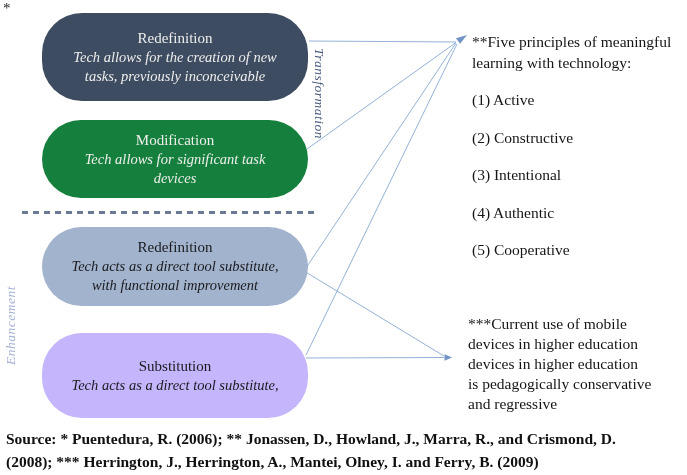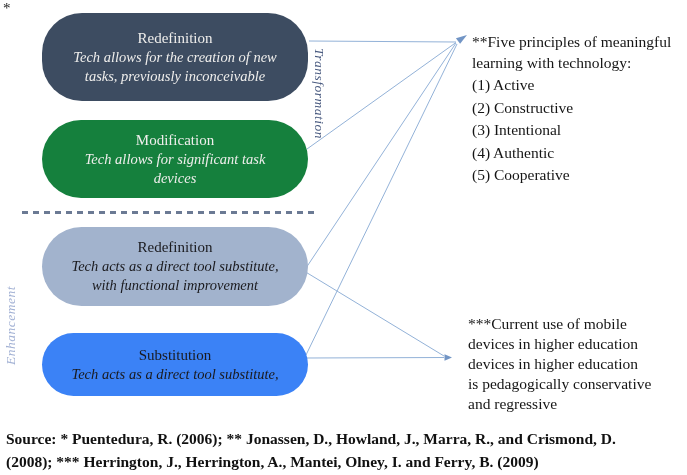--- a/index.html
+++ b/index.html
@@ -26,42 +26,42 @@
     position:absolute;left:42px;width:266px;
     border-radius:40px;
     display:flex;flex-direction:column;justify-content:center;align-items:center;
     text-align:center;z-index:2;
   }
   .box-title{font-size:15px;line-height:19px;}
   .box-desc{font-style:italic;font-size:14.5px;line-height:19px;}
   .box-redefinition{top:13px;height:88px;background:#3d4c61;color:#efeeec;}
   .box-modification{top:120px;height:78px;background:#15803d;color:#efeeec;}
   .box-augmentation{top:227px;height:79px;background:#a2b3cd;color:#1a1a1e;}
-  .box-substitution{top:333px;height:63px;background:#3b82f6;color:#1a1a1e;}
+  .box-substitution{top:333px;height:85px;background:#c4b5fd;color:#1a1a1e;}
   
   .divider{
     position:absolute;left:22px;top:211px;width:292px;height:3px;z-index:2;
     background:repeating-linear-gradient(90deg,#6b7a94 0 6px,transparent 6px 11px);
   }
   
   .v-label{
     position:absolute;z-index:2;
     font-style:italic;font-size:13.5px;letter-spacing:0.5px;
     writing-mode:vertical-rl;text-orientation:mixed;
     display:flex;align-items:center;justify-content:center;
   }
   .v-transformation{left:311px;top:35px;height:118px;color:#4a5b80;}
   .v-enhancement{left:3px;top:267px;height:118px;color:#a2b1d4;transform:rotate(180deg);}
   
   .anno{
     position:absolute;z-index:3;color:#151515;font-size:15.5px;
   }
   .anno-principles{left:472px;top:31px;width:208px;}
   .anno-principles .h-line{line-height:21px;}
-  .anno-principles .item{line-height:21.5px;margin-top:1px;}
+  .anno-principles .item{line-height:21.5px;margin-top:16px;}
   .anno-current{left:468px;top:314px;width:216px;}
   .anno-current .c-line{line-height:20px;}
   
   .source-note{
     position:absolute;left:6px;top:428px;width:675px;z-index:3;
     margin:0;font-size:15.5px;line-height:22.5px;color:#111111;font-weight:bold;
   }
 </style>
 </head>
 <body>

